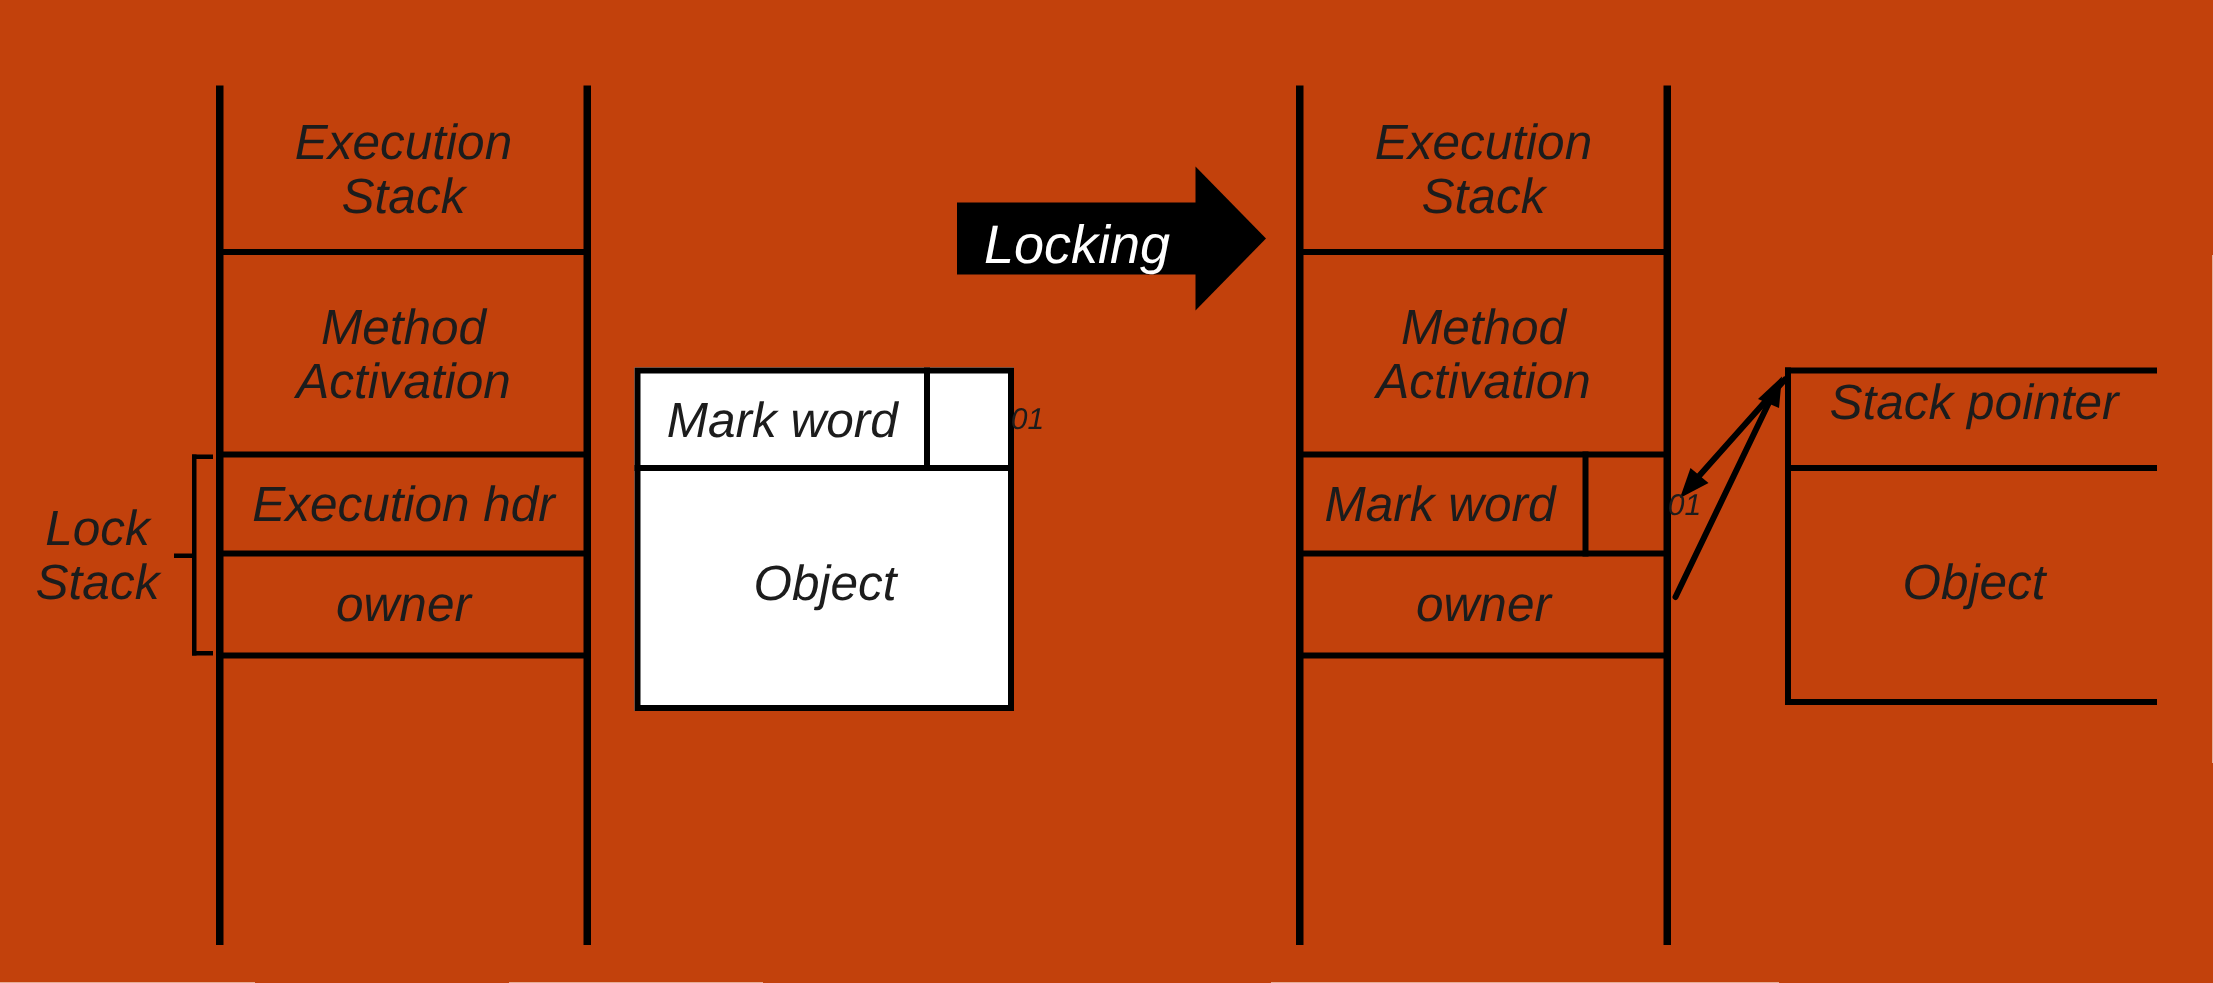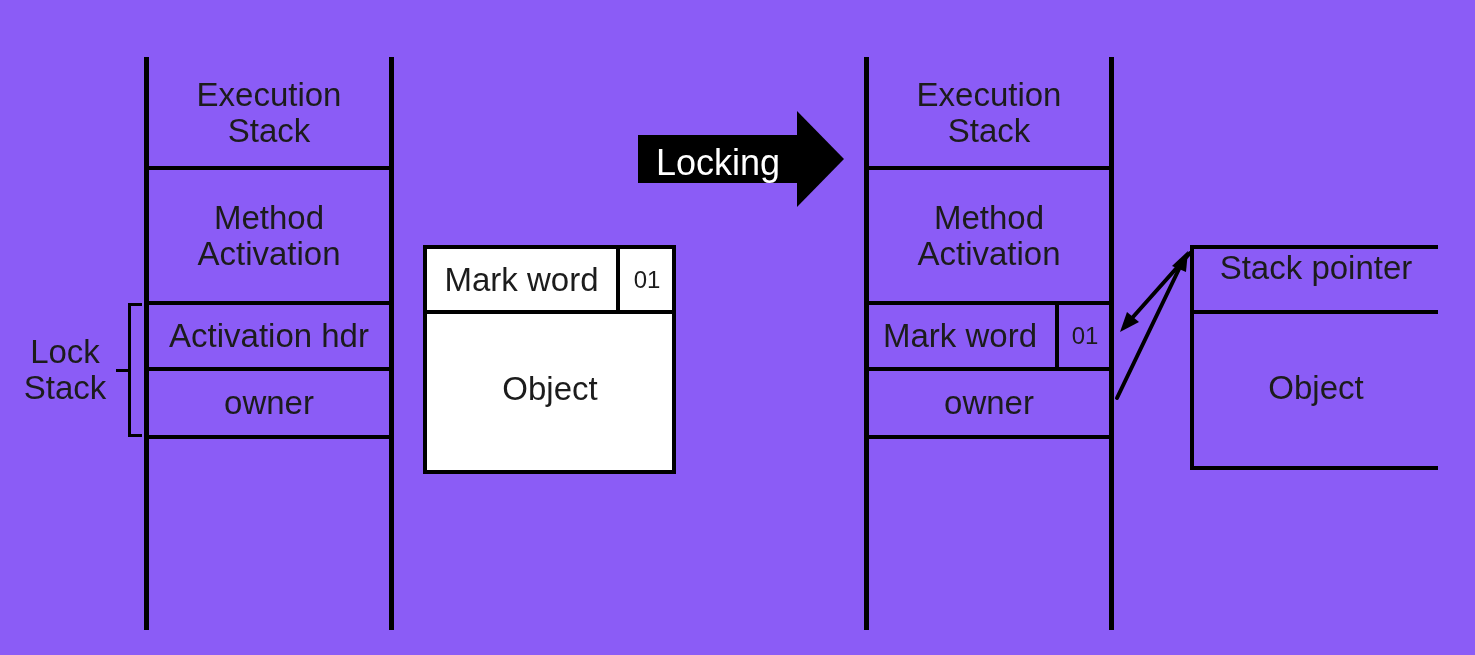--- a/index.html
+++ b/index.html
@@ -1,33 +1,34 @@
 <!DOCTYPE html>
 <html><head>
 <meta charset="utf-8">
 <style>
   html,body{margin:0;padding:0;background:#ffffff;}
   .canvas{
     position:relative;
     width:1475px;height:655px;
-    background:#8b5cf6;
+    background:#c2410c;
     font-family:"Liberation Sans","DejaVu Sans",sans-serif;
     color:#1c1c1c;
     overflow:hidden;
+    font-style:italic;
   }
   .line{position:absolute;background:#000;}
   .lbl{
     position:absolute;
     display:flex;align-items:center;justify-content:center;
     text-align:center;
     font-size:33px;line-height:1.1;
     white-space:pre-line;
     color:#1c1c1c;
   }
-  .lbl.small{font-size:24px;}
+  .lbl.small{font-size:20px;padding-left:38px;}
   .box{position:absolute;border:4px solid #000;background:#fff;box-sizing:border-box;}
   .overlay{position:absolute;left:0;top:0;width:1475px;height:655px;}
   .locking-label{
     position:absolute;left:638px;top:135px;width:160px;height:56px;
     display:flex;align-items:center;justify-content:center;
     color:#ffffff;font-size:36px;
   }
 </style>
 </head>
 <body>
@@ -54,21 +55,21 @@
     <div class="line" style="left:389px;top:57px;width:5px;height:573px;"></div>
     <div class="line" style="left:144px;top:166px;width:250px;height:4px;"></div>
     <div class="line" style="left:144px;top:301px;width:250px;height:4px;"></div>
     <div class="line" style="left:144px;top:367px;width:250px;height:4px;"></div>
     <div class="line" style="left:144px;top:435px;width:250px;height:4px;"></div>
 
     <div class="lbl" style="left:144px;top:59px;width:250px;height:108px;">Execution
 Stack</div>
     <div class="lbl" style="left:144px;top:170px;width:250px;height:132px;">Method
 Activation</div>
-    <div class="lbl" style="left:144px;top:305px;width:250px;height:63px;">Activation hdr</div>
+    <div class="lbl" style="left:144px;top:305px;width:250px;height:63px;">Execution hdr</div>
     <div class="lbl" style="left:144px;top:371px;width:250px;height:65px;">owner</div>
   </div>
 
   <div>
     <div class="line" style="left:128px;top:303px;width:3px;height:134px;"></div>
     <div class="line" style="left:128px;top:303px;width:14px;height:3px;"></div>
     <div class="line" style="left:128px;top:434px;width:14px;height:3px;"></div>
     <div class="line" style="left:116px;top:369px;width:12px;height:3px;"></div>
     <div class="lbl" style="left:5px;top:332px;width:120px;height:76px;">Lock
 Stack</div>

